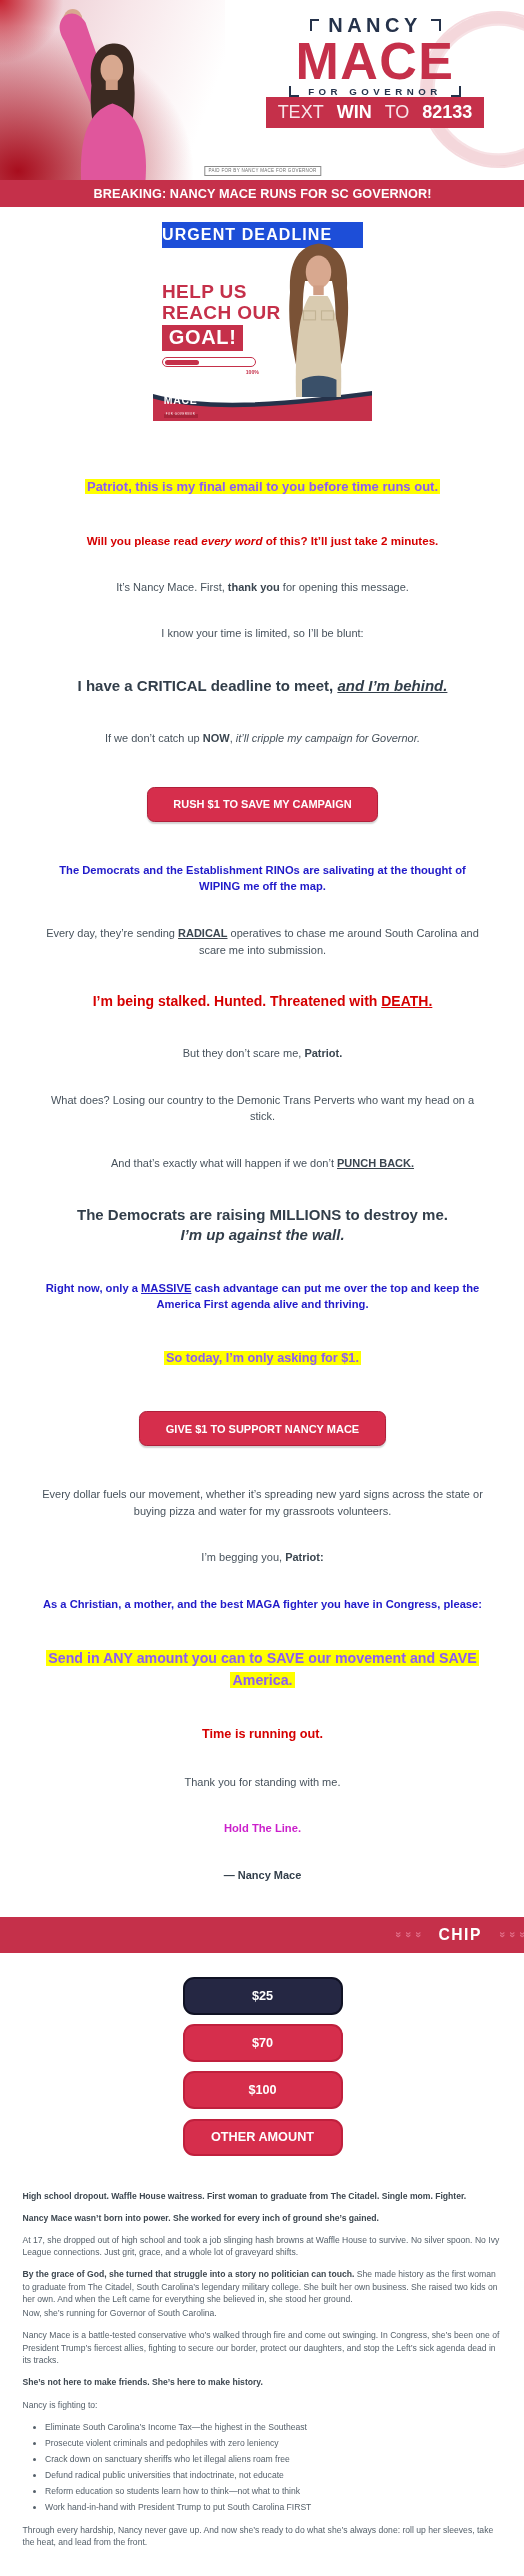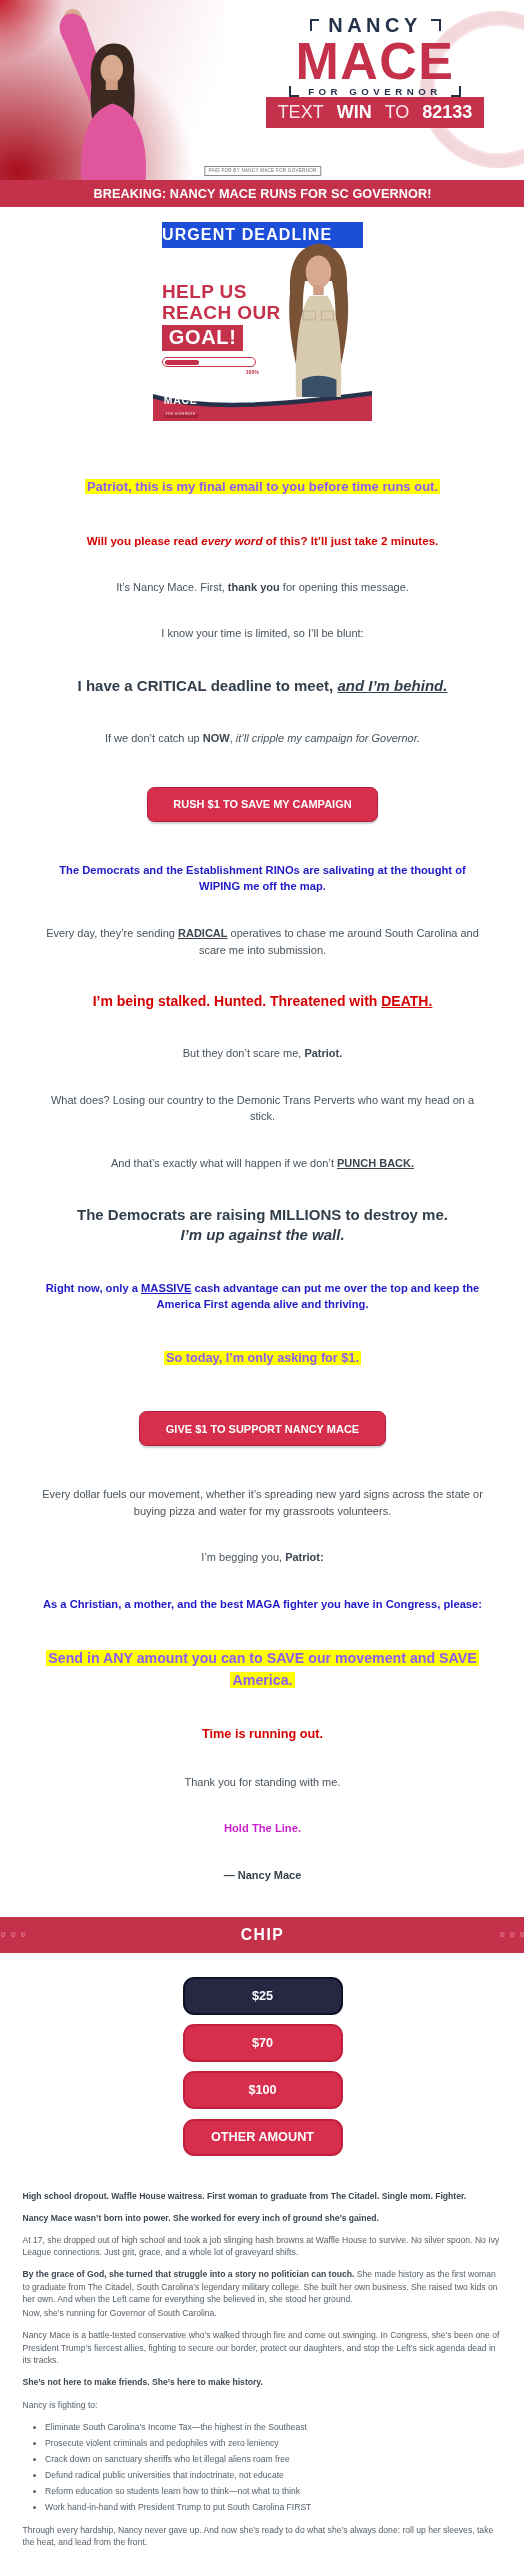--- a/index.html
+++ b/index.html
@@ -85,21 +85,21 @@
   .sig { color:#323e4a; font-weight:bold; font-size:11px; }
   .cta {
     display:inline-block; margin:10px auto; background:#d62e4c; border:1.5px solid #b01f3a;
     border-radius:7.5px; color:#fff; font-weight:bold; font-size:11px;
     font-family:"Liberation Sans", sans-serif;
     padding:10.5px 25.5px; min-width:195px; cursor:pointer; box-shadow:0 1.5px 1.5px rgba(0,0,0,.18);
   }
   
   .chip {
     margin-top:33px; background:#c5304a; padding:9px 0;
-    display:flex; align-items:center; justify-content:space-between; gap:17px;
+    display:flex; align-items:center; justify-content:flex-end; gap:17px;
   }
   .chev-group { display:flex; gap:3.7px; }
   .chev { display:inline-block; transform:rotate(90deg); color:#e2718a; font-weight:800; font-size:11.2px; line-height:1; }
   .chip-label { color:#fff; font-weight:800; font-size:15.7px; letter-spacing:1.5px; }
   
   .donate { padding:15px 0 4.5px; text-align:center; }
   .amt {
     display:block; width:160px; margin:9.7px auto; padding:9.7px 0;
     border-radius:11.2px; font-weight:800; font-size:12.7px; color:#fff;
     font-family:"Liberation Sans", sans-serif; text-align:center; cursor:pointer;

